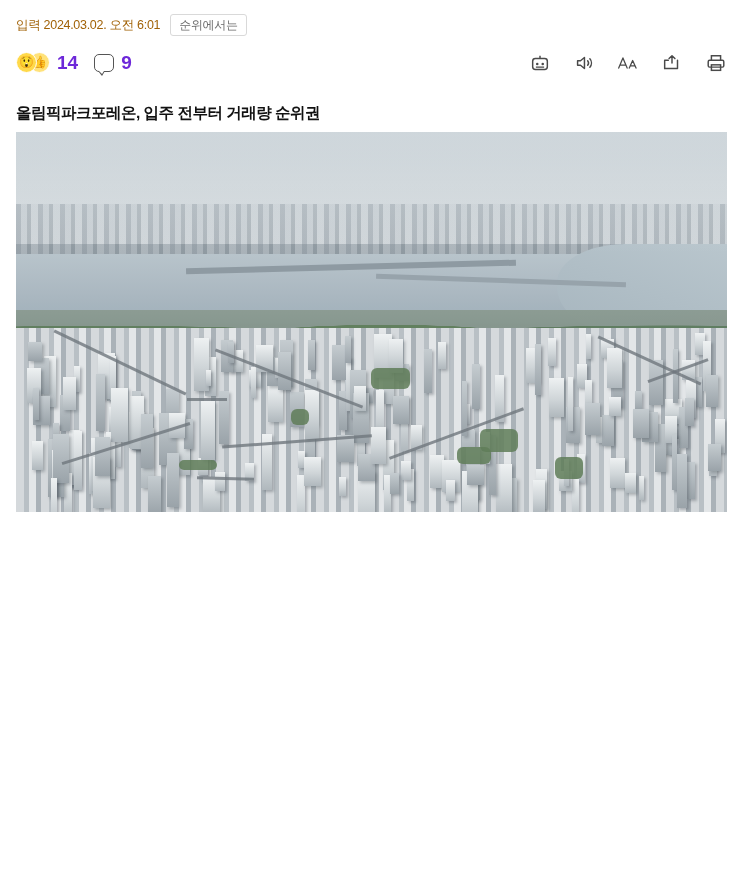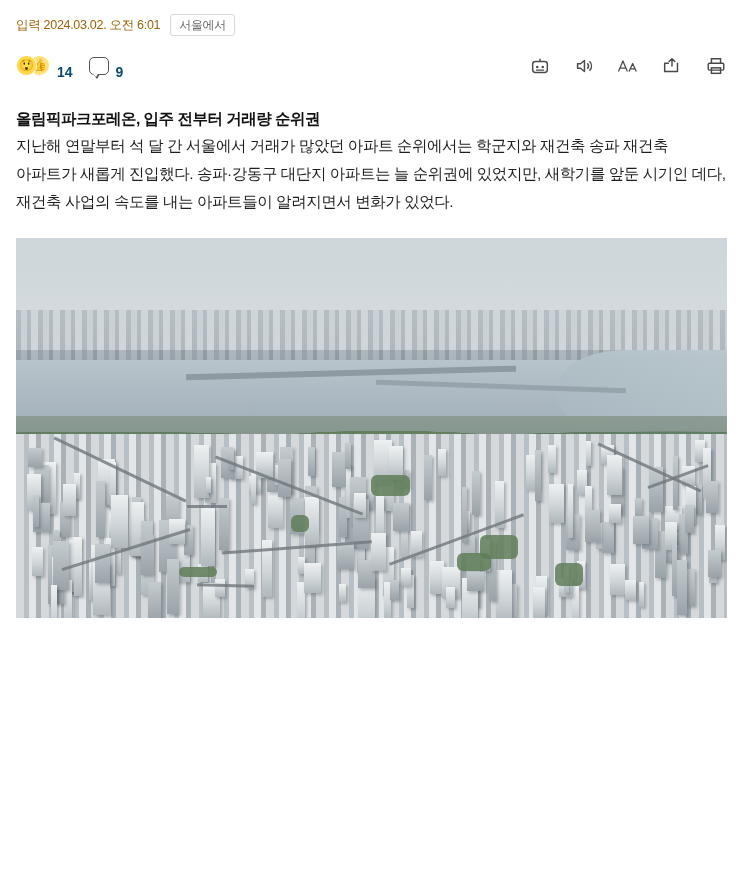--- a/index.html
+++ b/index.html
@@ -85,24 +85,23 @@
     border-radius: 50%;
     border: 1.5px solid #ffffff;
     font-size: 12px;
     line-height: 19px;
     text-align: center;
     box-sizing: border-box;
   }
   .emoji-bubble.e1 { left: 0; background: #ffd94a; z-index: 2; }
   .emoji-bubble.e2 { left: 13px; background: #ffe27a; z-index: 1; }
   .count {
-    font-size: 14px;
-    color: #0c4a6e;
+    font-size: 19px;
+    color: #6d28d9;
     font-weight: bold;
-    margin-top: 12px;
   }
   .comment-icon {
     width: 20px;
     height: 18px;
     position: relative;
   }
   .comment-icon .bubble {
     position: absolute;
     inset: 0;
     border: 1.6px solid #555555;
@@ -265,21 +264,21 @@
   }
 </style>
 </head>
 <body>
 
 <div class="article">
 
 
   <div class="meta-row">
     <span class="meta-date">입력 2024.03.02. 오전 6:01</span>
-    <span class="source-chip">서울에서</span>
+    <span class="source-chip">순위에서는</span>
   </div>
 
 
   <div class="action-bar">
     <div class="reactions">
       <div class="reaction">
         <span class="emoji-stack">
           <span class="emoji-bubble e1">😲</span>
           <span class="emoji-bubble e2">👍</span>
         </span>
@@ -330,21 +329,20 @@
           <rect x="7" y="14" width="10" height="6"></rect>
         </svg>
       </span>
     </div>
   </div>
 
   <div class="subhead-block">
     <p class="subhead">올림픽파크포레온, 입주 전부터 거래량 순위권</p>
   </div>
 
-  <p class="body-p">지난해 연말부터 석 달 간 서울에서 거래가 많았던 아파트 순위에서는 학군지와 재건축 송파 재건축 아파트가 새롭게 진입했다. 송파·강동구 대단지 아파트는 늘 순위권에 있었지만, 새학기를 앞둔 시기인 데다, 재건축 사업의 속도를 내는 아파트들이 알려지면서 변화가 있었다.</p>
 
   <div class="photo">
     <div class="sky"></div>
     <div class="far-city"></div>
     <div class="river"></div>
     <div class="river-right"></div>
     <div class="bridge"></div>
     <div class="bridge2"></div>
     <div class="greenbelt"></div>
     <div class="city-low"></div>

